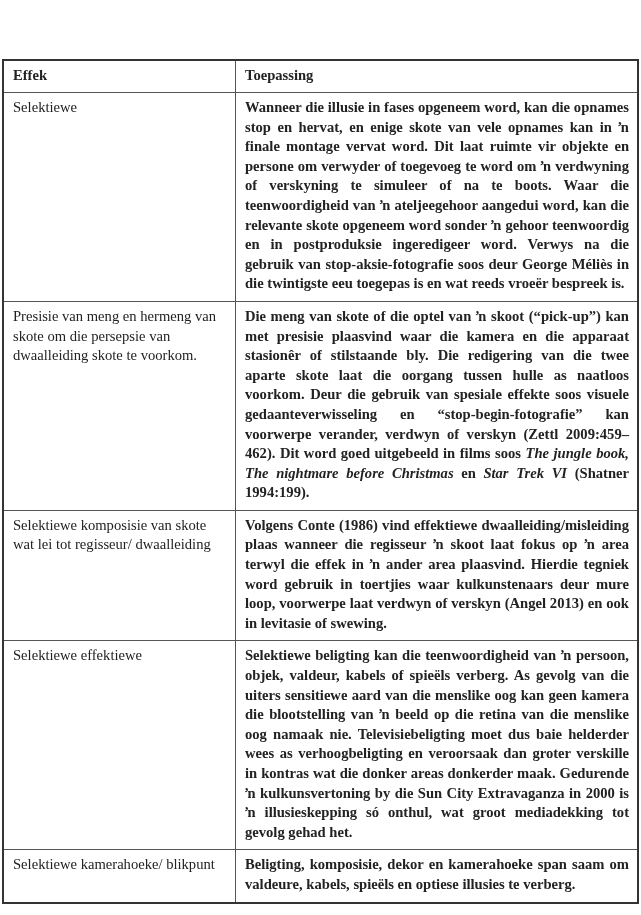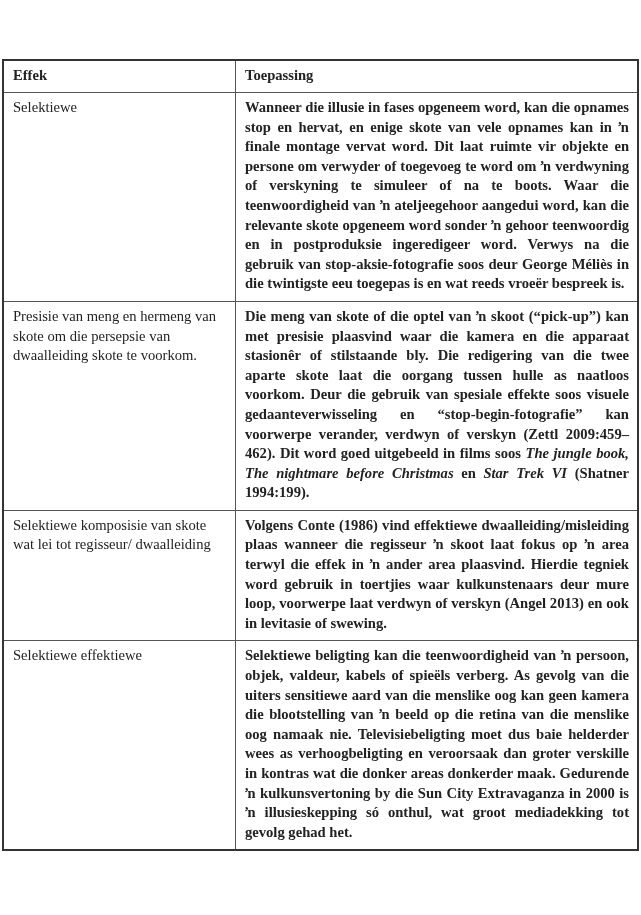--- a/index.html
+++ b/index.html
@@ -53,14 +53,18 @@
       <td class="col2"><span>Die meng van skote of die optel van ŉ skoot (“pick-up”) kan met presisie plaasvind waar die kamera en die apparaat stasionêr of stilstaande bly. Die redigering van die twee aparte skote laat die oorgang tussen hulle as naatloos voorkom. Deur die gebruik van spesiale effekte soos visuele gedaanteverwisseling en “stop-begin-fotografie” kan voorwerpe verander, verdwyn of verskyn (Zettl 2009:459–462). Dit word goed uitgebeeld in films soos </span><i>The jungle book, The nightmare before Christmas</i><span> en </span><i>Star Trek VI</i><span> (Shatner 1994:199).</span></td>
     </tr>
     <tr>
       <td class="col1">Selektiewe komposisie van skote wat lei tot regisseur/ dwaalleiding</td>
       <td class="col2">Volgens Conte (1986) vind effektiewe dwaalleiding/misleiding plaas wanneer die regisseur ŉ skoot laat fokus op ŉ area terwyl die effek in ŉ ander area plaasvind. Hierdie tegniek word gebruik in toertjies waar kulkunstenaars deur mure loop, voorwerpe laat verdwyn of verskyn (Angel 2013) en ook in levitasie of swewing.</td>
     </tr>
     <tr>
       <td class="col1">Selektiewe effektiewe</td>
       <td class="col2">Selektiewe beligting kan die teenwoordigheid van ŉ persoon, objek, valdeur, kabels of spieëls verberg. As gevolg van die uiters sensitiewe aard van die menslike oog kan geen kamera die blootstelling van ŉ beeld op die retina van die menslike oog namaak nie. Televisiebeligting moet dus baie helderder wees as verhoogbeligting en veroorsaak dan groter verskille in kontras wat die donker areas donkerder maak. Gedurende ŉ kulkunsvertoning by die Sun City Extravaganza in 2000 is ŉ illusieskepping só onthul, wat groot mediadekking tot gevolg gehad het.</td>
     </tr>
+    <tr>
+      <td class="col1">Selektiewe kamerahoeke/ blikpunt</td>
+      <td class="col2">Beligting, komposisie, dekor en kamerahoeke span saam om valdeure, kabels, spieëls en optiese illusies te verberg.</td>
+    </tr>
   </tbody>
 </table>
 
 </body></html>

